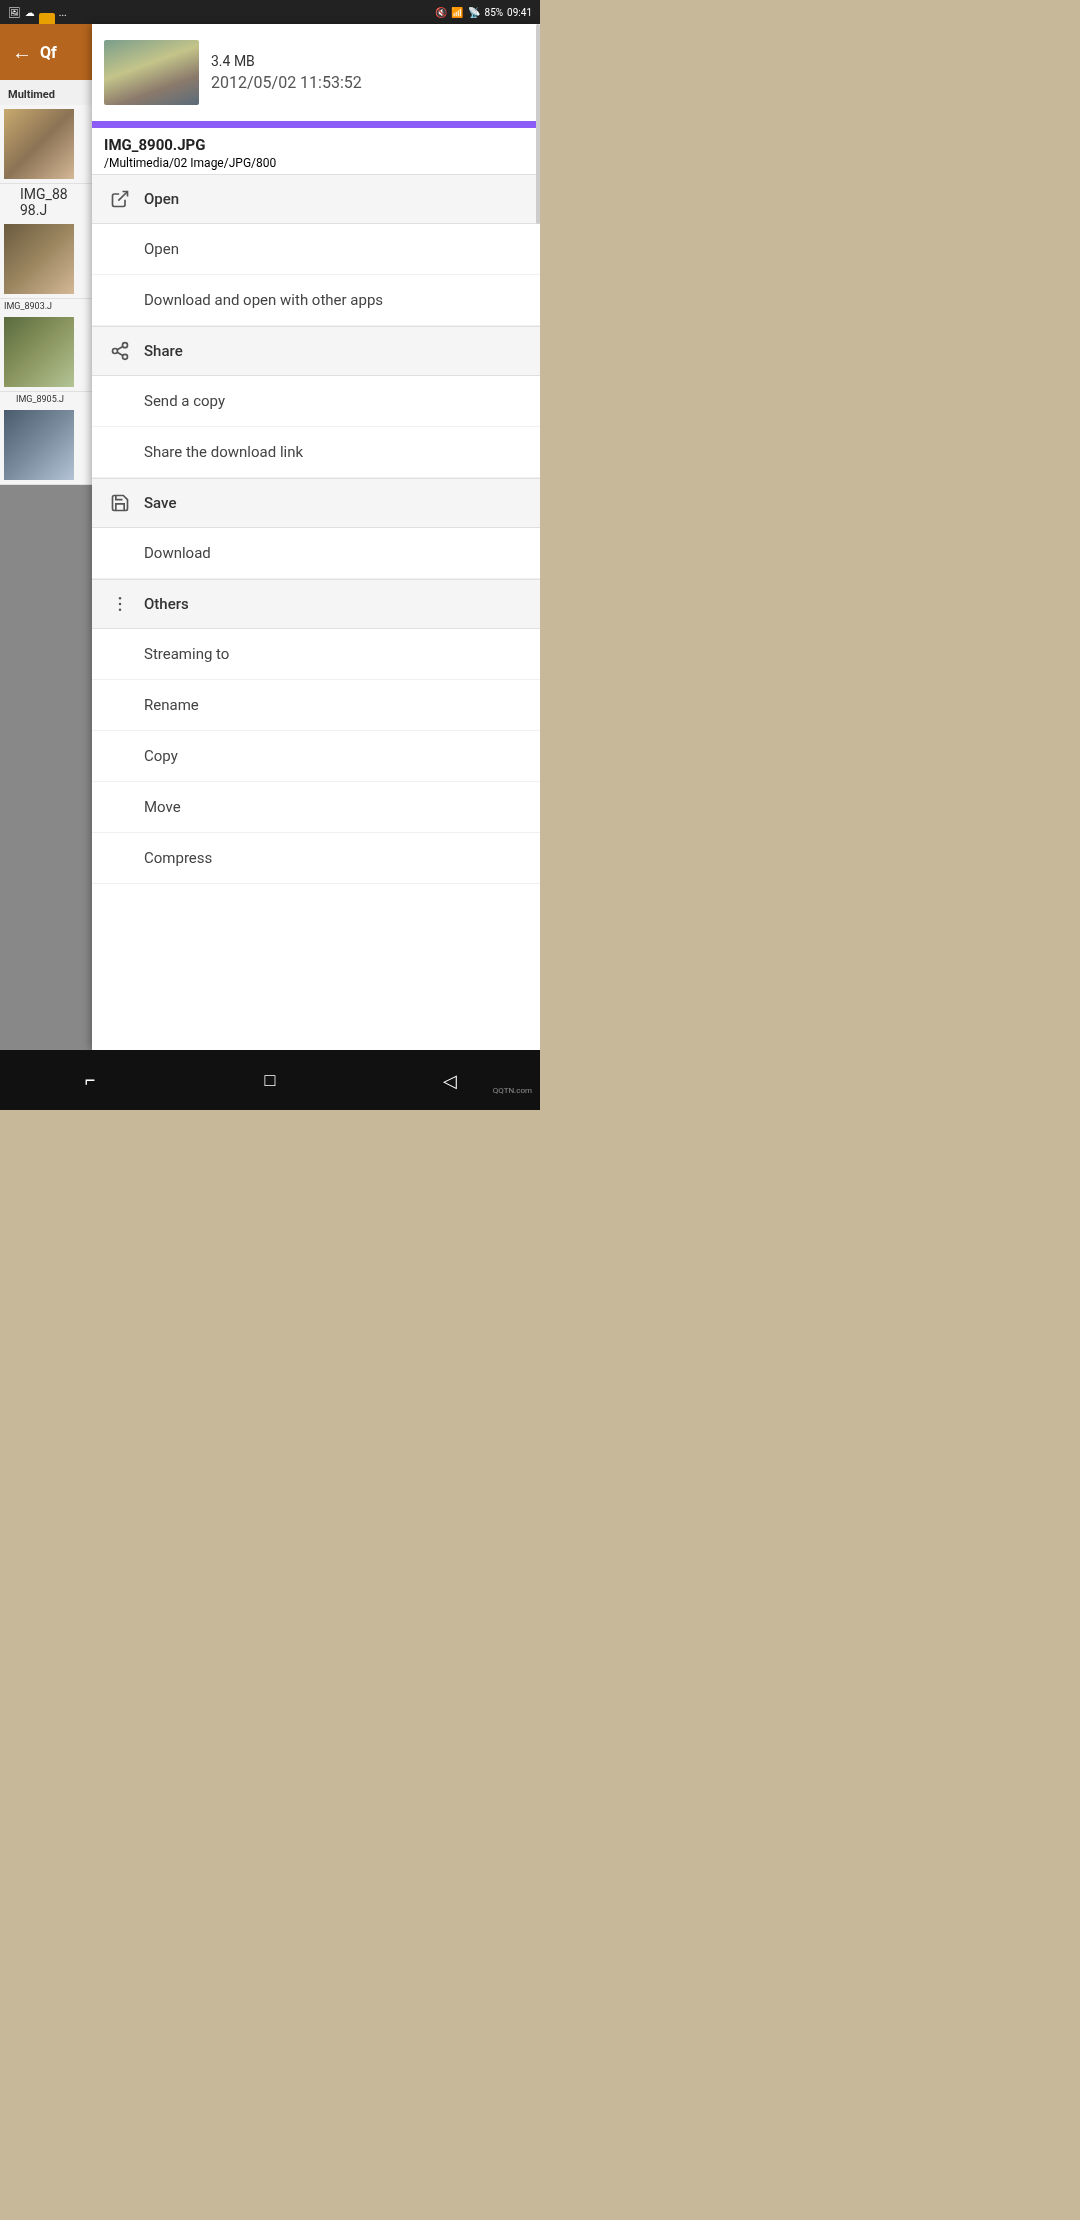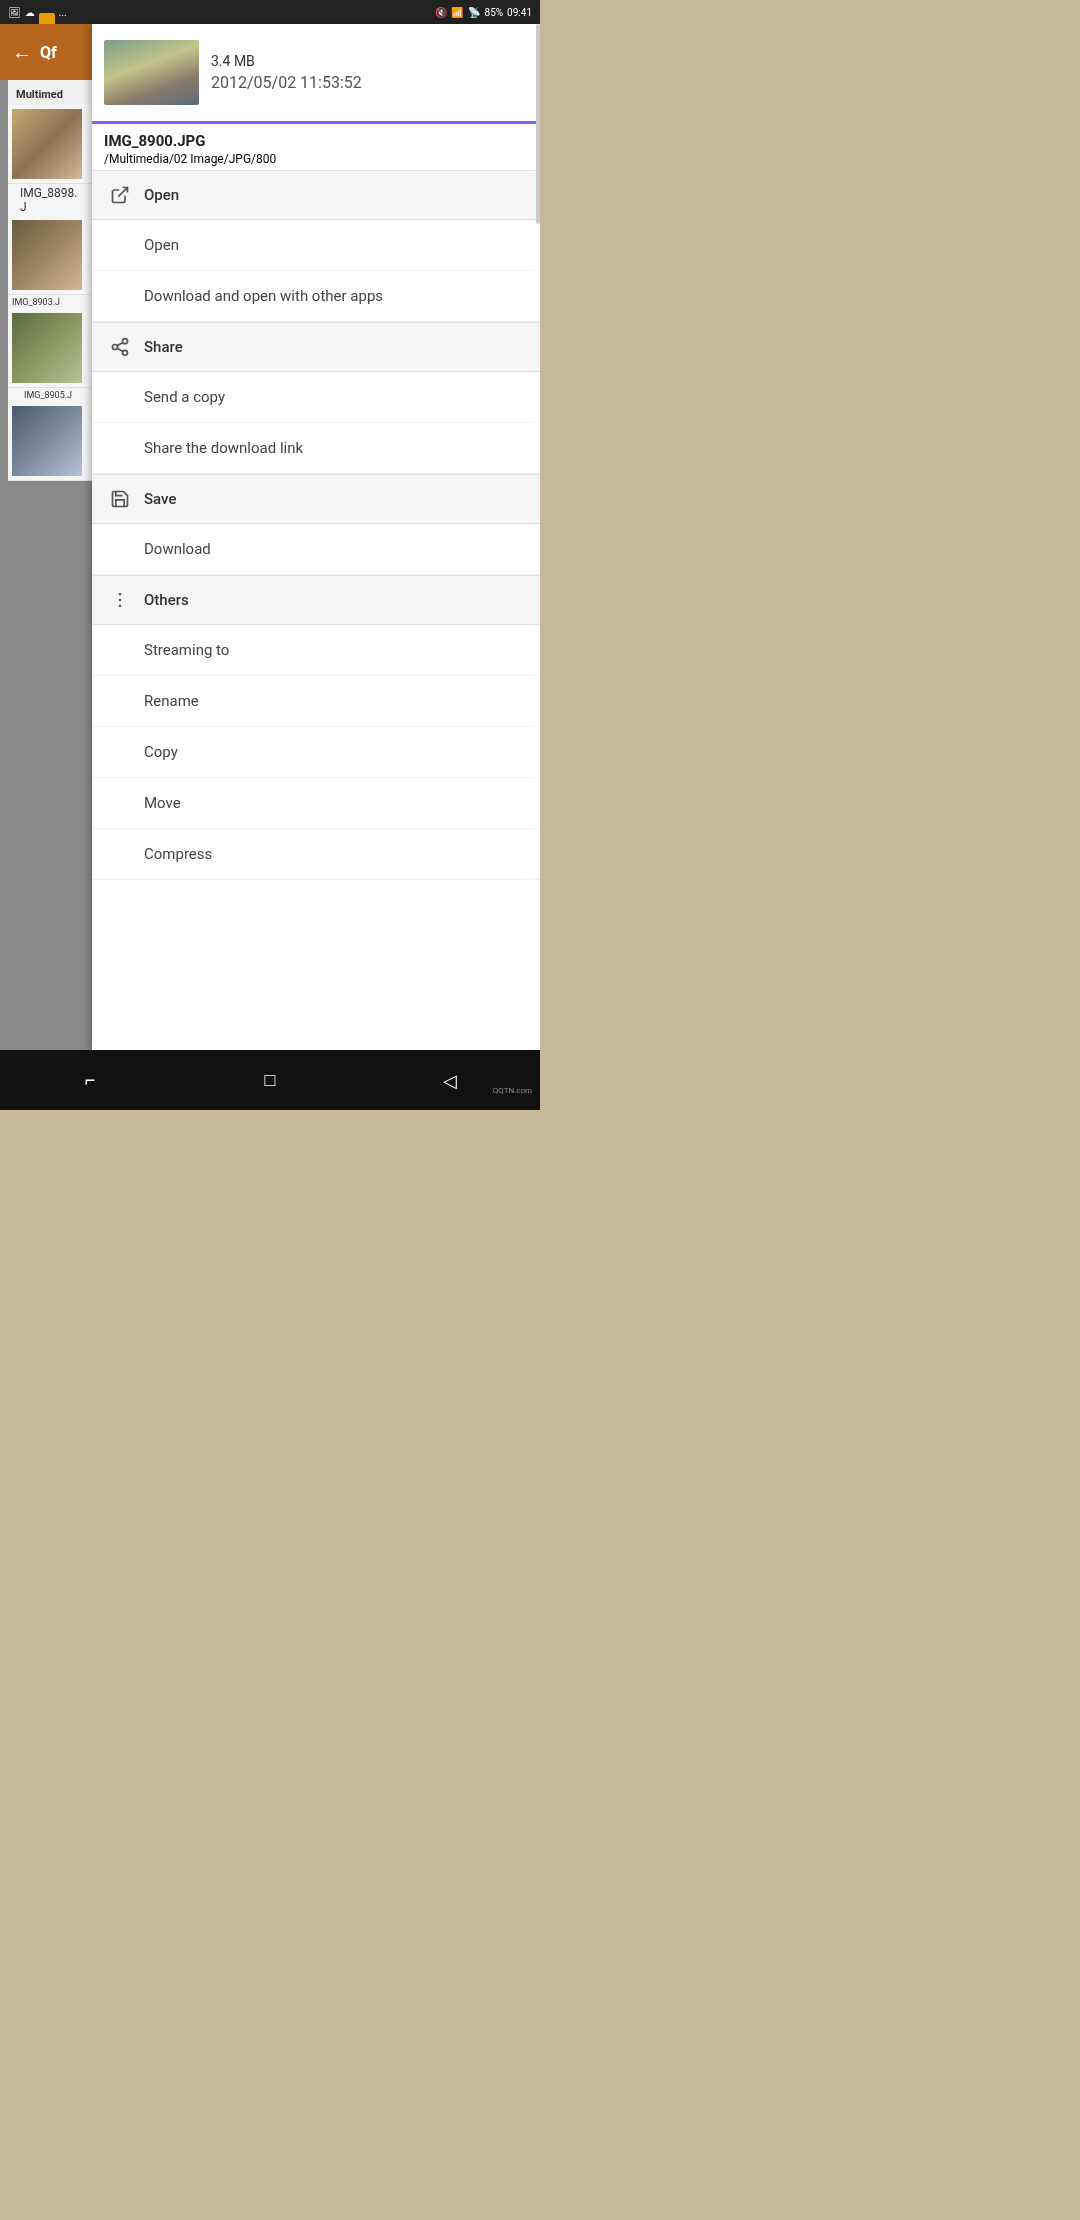--- a/index.html
+++ b/index.html
@@ -55,21 +55,20 @@
       font-weight: bold;
     }
     .back-arrow {
       color: white;
       font-size: 20px;
     }
 
     
     .bg-thumbnails {
       background: #f5f5f5;
-      margin-left: 8px;
     }
     .bg-section-title {
       padding: 8px 8px 4px 8px;
       font-size: 11px;
       font-weight: bold;
       color: #333;
       background: #f0f0f0;
     }
     .thumb-row {
       display: flex;
@@ -112,21 +111,21 @@
       overflow-y: auto;
       box-shadow: -2px 0 8px rgba(0,0,0,0.3);
     }
 
     
     .file-header {
       display: flex;
       padding: 16px 12px;
       gap: 12px;
       background: white;
-      border-bottom: 3px solid #8b5cf6;
+      border-bottom: 7px solid #8b5cf6;
     }
     .file-thumbnail {
       width: 95px;
       height: 65px;
       background: linear-gradient(135deg, #8b9e7a, #c4b48a, #6b8b9e);
       flex-shrink: 0;
       border-radius: 2px;
       overflow: hidden;
       position: relative;
     }
@@ -265,21 +264,21 @@
   <div class="app-bar">
     <span class="back-arrow">←</span>
     <span class="app-bar-title">Qf</span>
   </div>
   <div class="bg-thumbnails">
     <div class="bg-section-title">Multimed</div>
     <div class="thumb-row">
       <div class="thumb-item">
         <div class="thumb-img food1"></div>
       </div>
-      <div class="thumb-label" style="padding:2px 12px;font-size:12px;color:#333;">IMG_8898.J</div>
+      <div class="thumb-label" style="padding:2px 20px;font-size:14px;color:#333;">IMG_8898.J</div>
       <div class="thumb-item">
         <div class="thumb-img food2"></div>
       </div>
       <div class="thumb-label" style="padding:2px 4px;font-size:9px;color:#333;">IMG_8903.J</div>
       <div class="thumb-item">
         <div class="thumb-img food3"></div>
       </div>
       <div class="thumb-label" style="padding:2px 16px;font-size:9px;color:#333;">IMG_8905.J</div>
       <div class="thumb-item">
         <div class="thumb-img food4"></div>

